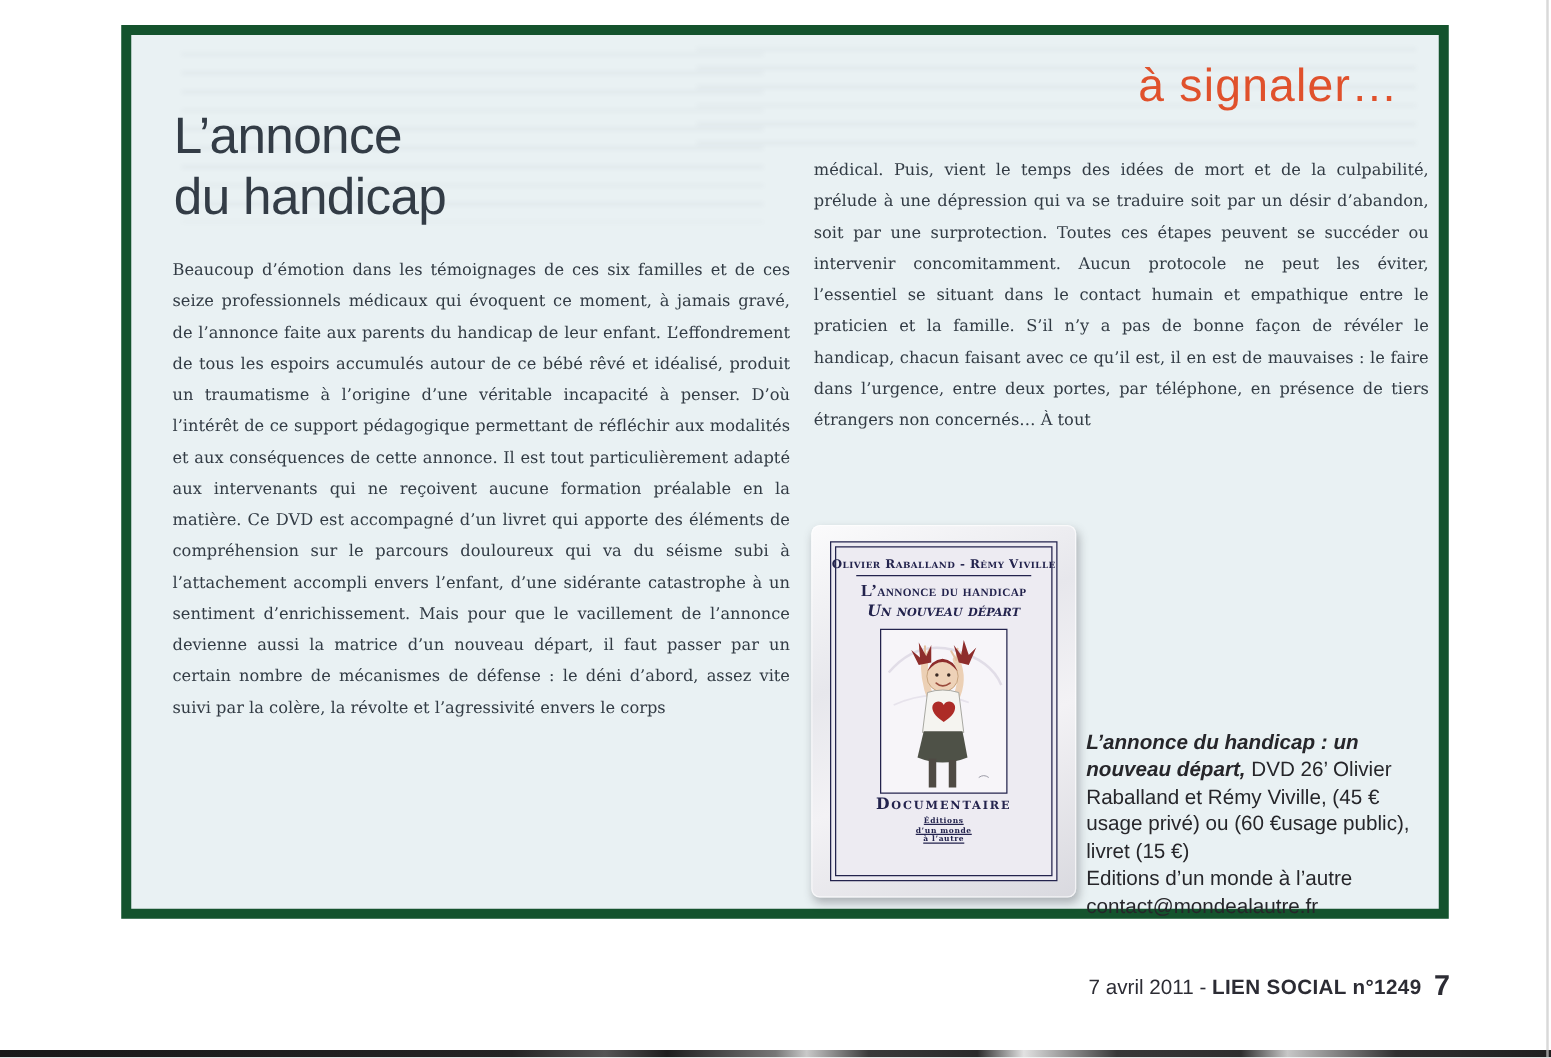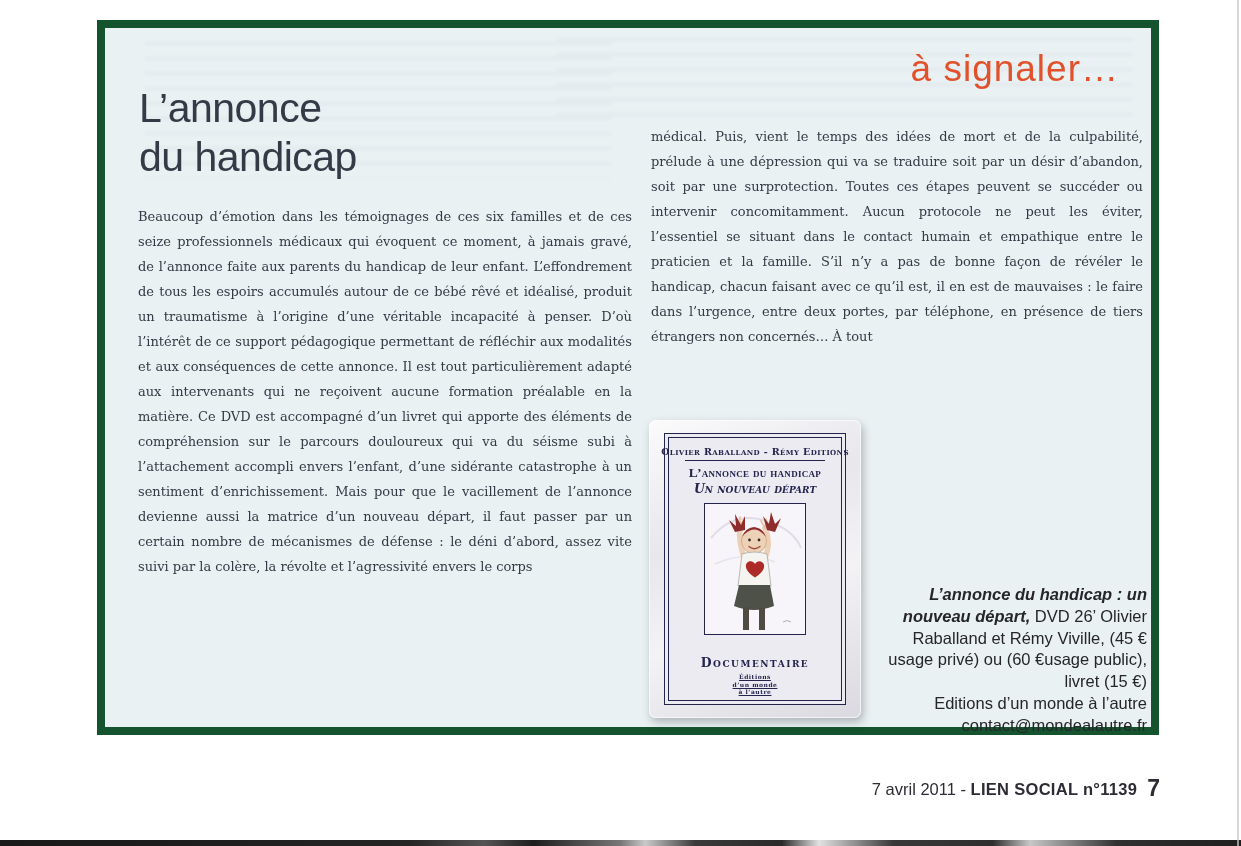--- a/index.html
+++ b/index.html
@@ -44,29 +44,29 @@
     display:flex;flex-direction:column;align-items:center;box-sizing:border-box;}
   .cover-authors{margin-top:12px;font-family:"DejaVu Serif",serif;font-weight:700;
     font-variant:small-caps;font-size:9.5px;color:#23234d;letter-spacing:.4px;white-space:nowrap;}
   .cover-rule{width:78%;border-top:1px solid #23234d;margin:3px 0 4px;}
   .cover-title{font-family:Liberation Serif, serif;font-weight:700;font-variant:small-caps;
     font-size:13.5px;color:#23234d;letter-spacing:.3px;white-space:nowrap;}
   .cover-subtitle{font-family:"DejaVu Serif",serif;font-weight:700;font-style:italic;
     font-variant:small-caps;font-size:12.5px;color:#23234d;}
   .cover-frame{width:100px;height:130px;margin-top:7px;border:1px solid #23234d;
     background:#f7f5f9;overflow:hidden;}
-  .cover-genre{margin-top:20px;font-family:"DejaVu Serif",serif;font-weight:700;
+  .cover-genre{margin-top:0;font-family:"DejaVu Serif",serif;font-weight:700;
     font-variant:small-caps;font-size:12.5px;letter-spacing:1.5px;color:#23234d;}
   .cover-publisher{margin-top:3px;font-family:"DejaVu Serif",serif;font-weight:700;
     font-size:6px;line-height:7.5px;color:#23234d;text-align:center;}
   .cover-publisher span{display:block;text-decoration:underline;letter-spacing:.5px;}
 
   
   .caption{position:absolute;left:764px;top:556px;width:278px;
-    font-family:"Liberation Sans",sans-serif;font-size:16.5px;line-height:21.8px;color:#26262a;text-align:right;}
+    font-family:"Liberation Sans",sans-serif;font-size:16.5px;line-height:21.8px;color:#26262a;}
   .caption .cap-title{font-weight:700;font-style:italic;}
   .caption .cap-block{display:block;}
 
   
   .footer{position:absolute;top:775px;left:0;right:81px;text-align:right;
     font-family:"Liberation Sans",sans-serif;font-size:16.5px;color:#2c2c34;}
   .footer .mag{font-weight:700;letter-spacing:.3px;}
   .footer .page-num{font-weight:700;font-size:23px;margin-left:10px;vertical-align:-1px;}
 </style>
 </head>
@@ -85,21 +85,21 @@
       <span style="display:block;">L’annonce</span>
       <span style="display:block;">du handicap</span>
     </h1>
 
     <div class="body-serif left-col">Beaucoup d’émotion dans les témoignages de ces six familles et de ces seize professionnels médicaux qui évoquent ce moment, à jamais gravé, de l’annonce faite aux parents du handicap de leur enfant. L’effondrement de tous les espoirs accumulés autour de ce bébé rêvé et idéalisé, produit un traumatisme à l’origine d’une véritable incapacité à penser. D’où l’intérêt de ce support pédagogique permettant de réfléchir aux modalités et aux conséquences de cette annonce. Il est tout particulièrement adapté aux intervenants qui ne reçoivent aucune formation préalable en la matière. Ce DVD est accompagné d’un livret qui apporte des éléments de compréhension sur le parcours douloureux qui va du séisme subi à l’attachement accompli envers l’enfant, d’une sidérante catastrophe à un sentiment d’enrichissement. Mais pour que le vacillement de l’annonce devienne aussi la matrice d’un nouveau départ, il faut passer par un certain nombre de mécanismes de défense : le déni d’abord, assez vite suivi par la colère, la révolte et l’agressivité envers le corps</div>
 
     <div class="body-serif right-col-top">médical. Puis, vient le temps des idées de mort et de la culpabilité, prélude à une dépression qui va se traduire soit par un désir d’abandon, soit par une surprotection. Toutes ces étapes peuvent se succéder ou intervenir concomitamment. Aucun protocole ne peut les éviter, l’essentiel se situant dans le contact humain et empathique entre le praticien et la famille. S’il n’y a pas de bonne façon de révéler le handicap, chacun faisant avec ce qu’il est, il en est de mauvaises : le faire dans l’urgence, entre deux portes, par téléphone, en présence de tiers étrangers non concernés… À tout</div>
 
     <div class="dvd-case">
       <div class="dvd-cover">
-        <div class="cover-authors">Olivier Raballand - Rémy Editions</div>
+        <div class="cover-authors">Olivier Raballand - Rémy Viville</div>
         <div class="cover-rule"></div>
         <div class="cover-title">L’annonce du handicap</div>
         <div class="cover-subtitle">Un nouveau départ</div>
         <div class="cover-frame">
           <svg viewBox="0 0 100 130" width="100" height="130" aria-hidden="true">
             <path d="M6,34 Q28,8 58,16 T96,44" stroke="#cfc9d8" stroke-width="2" fill="none" opacity=".55"></path>
             <path d="M10,60 Q40,46 70,58" stroke="#d8d2e0" stroke-width="1.5" fill="none" opacity=".5"></path>
 
             <path d="M40,56 Q33,38 35,22" stroke="#ecd0b5" stroke-width="5.5" fill="none" stroke-linecap="round"></path>
             <path d="M59,56 Q67,40 60,24" stroke="#ecd0b5" stroke-width="5.5" fill="none" stroke-linecap="round"></path>
@@ -144,19 +144,19 @@
 
     <div class="caption">
       <span class="cap-title">L’annonce du handicap : un nouveau départ,</span><span> DVD 26’ Olivier Raballand et Rémy Viville, (45 € usage privé) ou (60 €usage public), livret (15 €)</span>
       <span class="cap-block">Editions d’un monde à l’autre</span>
       <span class="cap-block">contact@mondealautre.fr</span>
     </div>
 
   </div>
 
   <div class="footer">
-    <span>7 avril 2011 - </span><span class="mag">LIEN SOCIAL n°1139</span><span class="page-num">7</span>
+    <span>7 avril 2011 - </span><span class="mag">LIEN SOCIAL n°1249</span><span class="page-num">7</span>
   </div>
 
   <div class="scan-strip-bottom"></div>
   <div class="scan-edge-right"></div>
 
 </div>
 
 </body></html>

